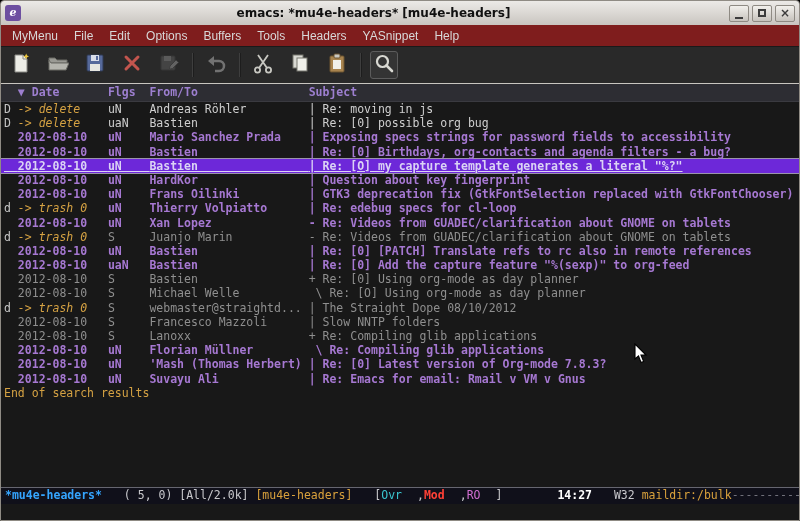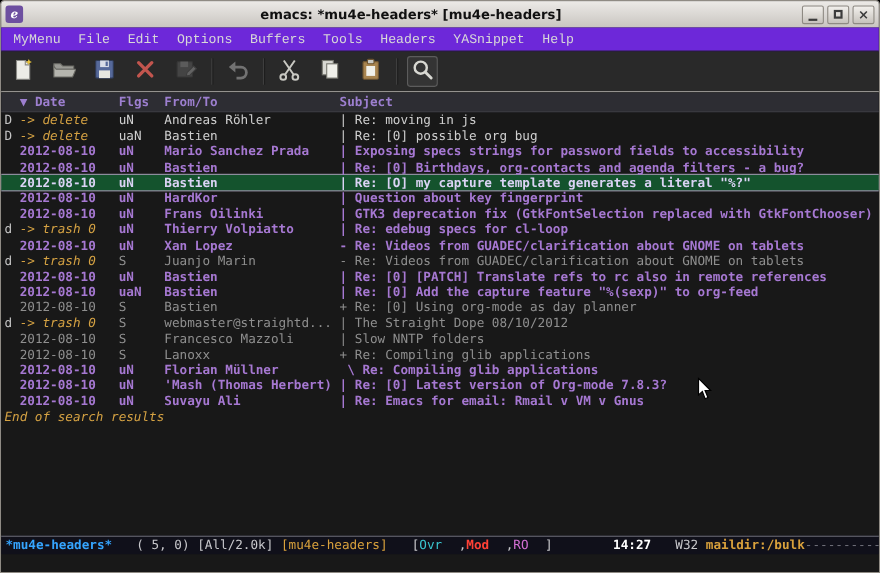--- a/index.html
+++ b/index.html
@@ -25,23 +25,23 @@
     font-family:"DejaVu Serif",serif; font-style:italic; }
   .titlebar .title { flex:1; text-align:center; }
   .win-btn { width:20px; height:17px; margin-left:3px; border:1px solid #8e8a83; border-radius:2px;
     background:linear-gradient(#f2f0ec,#c6c2bc); display:flex; align-items:center; justify-content:center; }
   .glyph-min { width:8px; height:2px; background:#3c3c3c; margin-top:9px; }
   .glyph-max { width:8px; height:8px; border:2px solid #3c3c3c; }
   .glyph-close { font-size:12px; font-weight:bold; color:#3c3c3c; line-height:12px; }
 
   
   .menubar {
-    height:22px; flex:0 0 22px; background:#6d28d9; border-bottom:1px solid #1a1a1a;
+    height:22px; flex:0 0 22px; background:#7f1d1d; border-bottom:1px solid #1a1a1a;
     display:flex; align-items:center; padding-left:3px;
-    font-family:Liberation Mono, monospace; font-size:12px; color:#d8d8d8;
+    font-family:Liberation Sans, sans-serif; font-size:12px; color:#d8d8d8;
   }
   .menu-item { padding:3px 8px; cursor:default; }
 
   
   .toolbar {
     height:36px; flex:0 0 36px; background:#292929;
     display:flex; align-items:center; padding:0 6px; gap:9px;
   }
   .tool-btn { width:28px; height:28px; display:flex; align-items:center; justify-content:center;
     border:1px solid transparent; border-radius:3px; }
@@ -55,38 +55,38 @@
   .row { white-space:pre; padding-left:3px; height:14.2px; }
   .header-line { background:#2d2d33; border-bottom:1px solid #3a3a40; }
   .header-line .row { height:17px; line-height:17px; color:#9d7fd0; font-weight:bold; }
 
   .st-deleted { color:#cfcfcf; }
   .st-unread, .st-trash-unread { color:#a678d2; font-weight:bold; }
   .st-read, .st-trash-read { color:#8f8f8f; }
   .st-deleted .seg-date, .st-trash-unread .seg-date, .st-trash-read .seg-date {
     color:#d5a243; font-style:italic; font-weight:normal; }
   .seg-mark { color:#c4c4c4; font-weight:normal; }
-  .st-current { color:#dbd3f5; font-weight:bold; background:#14532d;
-    box-shadow:0 -1px 0 #9b94ab, 0 1px 0 #9b94ab; }
-  .st-end { color:#d5a243; font-style:italic; }
+  .st-current { color:#dbd3f5; font-weight:bold; background:#6d28d9;
+    box-shadow:0 -1px 0 #9b94ab, 0 1px 0 #9b94ab;text-decoration:underline; }
+  .st-end { color:#d5a243; }
 
   
   .modeline {
     height:17px; flex:0 0 17px; background:#10101a; border-top:1px solid #666670;
     white-space:pre; font-size:11.5px; line-height:15px; color:#bcbcc4; padding-left:4px;
     overflow:hidden;
   }
   .ml-buffer-name { color:#35a5ff; font-weight:bold; }
   .ml-plain { color:#c8c8cc;margin-left:15px; }
   .ml-major-mode { color:#d9a13c; }
   .ml-ovr { color:#3ac5cf; }
   .ml-mod { color:#ff4136; font-weight:bold; }
   .ml-ro { color:#d36fd3; }
   .ml-time { color:#ffffff; font-weight:bold;margin-left:48px; }
-  .ml-folder { color:#d9a13c; font-weight:bold; }
+  .ml-folder { color:#d9a13c; font-weight:normal; }
   .ml-dashes { color:#70707a; }
 
   .minibuffer { height:16px; flex:0 0 16px; background:#181818; }
 
   .mouse-cursor { position:absolute; left:633px; top:342px; pointer-events:none; z-index:10; }
 </style>
 </head>
 <body>
 
 <div class="window">
@@ -200,20 +200,21 @@
         <div class="row st-unread"><span class="seg seg-mark">  </span><span class="seg seg-date">2012-08-10   </span><span class="seg seg-flags">uN    </span><span class="seg seg-from">Bastien                </span><span class="seg seg-subject">| Re: [0] Birthdays, org-contacts and agenda filters - a bug?</span></div>
         <div class="row st-current"><span class="seg seg-mark">  </span><span class="seg seg-date">2012-08-10   </span><span class="seg seg-flags">uN    </span><span class="seg seg-from">Bastien                </span><span class="seg seg-subject">| Re: [O] my capture template generates a literal "%?"</span></div>
         <div class="row st-unread"><span class="seg seg-mark">  </span><span class="seg seg-date">2012-08-10   </span><span class="seg seg-flags">uN    </span><span class="seg seg-from">HardKor                </span><span class="seg seg-subject">| Question about key fingerprint</span></div>
         <div class="row st-unread"><span class="seg seg-mark">  </span><span class="seg seg-date">2012-08-10   </span><span class="seg seg-flags">uN    </span><span class="seg seg-from">Frans Oilinki          </span><span class="seg seg-subject">| GTK3 deprecation fix (GtkFontSelection replaced with GtkFontChooser)</span></div>
         <div class="row st-trash-unread"><span class="seg seg-mark">d </span><span class="seg seg-date">-&gt; trash 0   </span><span class="seg seg-flags">uN    </span><span class="seg seg-from">Thierry Volpiatto      </span><span class="seg seg-subject">| Re: edebug specs for cl-loop</span></div>
         <div class="row st-unread"><span class="seg seg-mark">  </span><span class="seg seg-date">2012-08-10   </span><span class="seg seg-flags">uN    </span><span class="seg seg-from">Xan Lopez              </span><span class="seg seg-subject">- Re: Videos from GUADEC/clarification about GNOME on tablets</span></div>
         <div class="row st-trash-read"><span class="seg seg-mark">d </span><span class="seg seg-date">-&gt; trash 0   </span><span class="seg seg-flags">S     </span><span class="seg seg-from">Juanjo Marin           </span><span class="seg seg-subject">- Re: Videos from GUADEC/clarification about GNOME on tablets</span></div>
         <div class="row st-unread"><span class="seg seg-mark">  </span><span class="seg seg-date">2012-08-10   </span><span class="seg seg-flags">uN    </span><span class="seg seg-from">Bastien                </span><span class="seg seg-subject">| Re: [0] [PATCH] Translate refs to rc also in remote references</span></div>
         <div class="row st-unread"><span class="seg seg-mark">  </span><span class="seg seg-date">2012-08-10   </span><span class="seg seg-flags">uaN   </span><span class="seg seg-from">Bastien                </span><span class="seg seg-subject">| Re: [0] Add the capture feature "%(sexp)" to org-feed</span></div>
         <div class="row st-read"><span class="seg seg-mark">  </span><span class="seg seg-date">2012-08-10   </span><span class="seg seg-flags">S     </span><span class="seg seg-from">Bastien                </span><span class="seg seg-subject">+ Re: [0] Using org-mode as day planner</span></div>
+        <div class="row st-read"><span class="seg seg-mark">  </span><span class="seg seg-date">2012-08-10   </span><span class="seg seg-flags">S     </span><span class="seg seg-from">Michael Welle          </span><span class="seg seg-subject"> \ Re: [O] Using org-mode as day planner</span></div>
         <div class="row st-trash-read"><span class="seg seg-mark">d </span><span class="seg seg-date">-&gt; trash 0   </span><span class="seg seg-flags">S     </span><span class="seg seg-from">webmaster@straightd... </span><span class="seg seg-subject">| The Straight Dope 08/10/2012</span></div>
         <div class="row st-read"><span class="seg seg-mark">  </span><span class="seg seg-date">2012-08-10   </span><span class="seg seg-flags">S     </span><span class="seg seg-from">Francesco Mazzoli      </span><span class="seg seg-subject">| Slow NNTP folders</span></div>
         <div class="row st-read"><span class="seg seg-mark">  </span><span class="seg seg-date">2012-08-10   </span><span class="seg seg-flags">S     </span><span class="seg seg-from">Lanoxx                 </span><span class="seg seg-subject">+ Re: Compiling glib applications</span></div>
         <div class="row st-unread"><span class="seg seg-mark">  </span><span class="seg seg-date">2012-08-10   </span><span class="seg seg-flags">uN    </span><span class="seg seg-from">Florian Müllner        </span><span class="seg seg-subject"> \ Re: Compiling glib applications</span></div>
         <div class="row st-unread"><span class="seg seg-mark">  </span><span class="seg seg-date">2012-08-10   </span><span class="seg seg-flags">uN    </span><span class="seg seg-from">'Mash (Thomas Herbert) </span><span class="seg seg-subject">| Re: [0] Latest version of Org-mode 7.8.3?</span></div>
         <div class="row st-unread"><span class="seg seg-mark">  </span><span class="seg seg-date">2012-08-10   </span><span class="seg seg-flags">uN    </span><span class="seg seg-from">Suvayu Ali             </span><span class="seg seg-subject">| Re: Emacs for email: Rmail v VM v Gnus</span></div>
         <div class="row st-end">End of search results</div>
       </div>
   </div>
 

